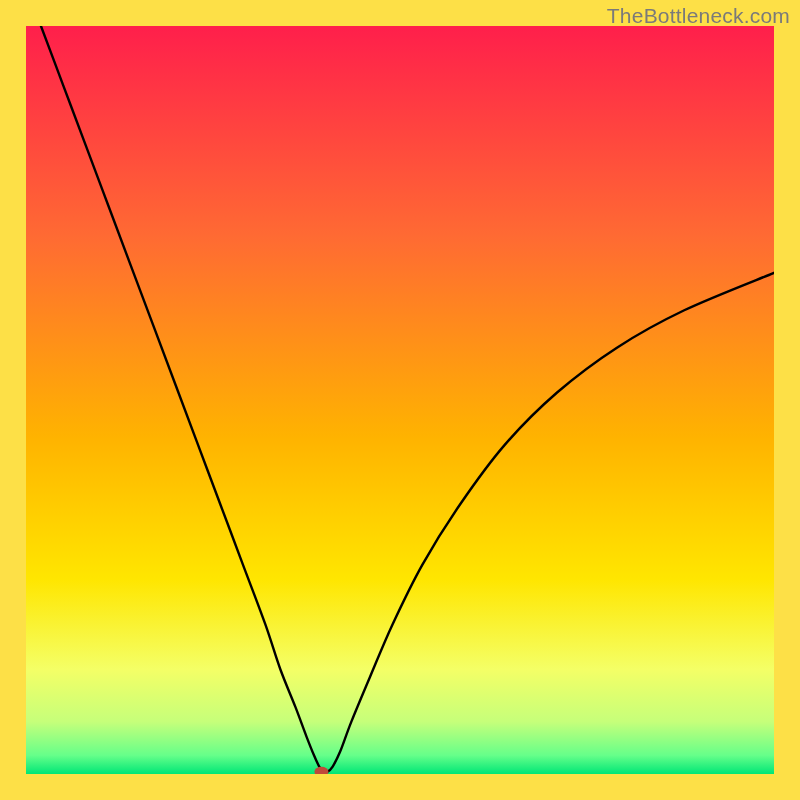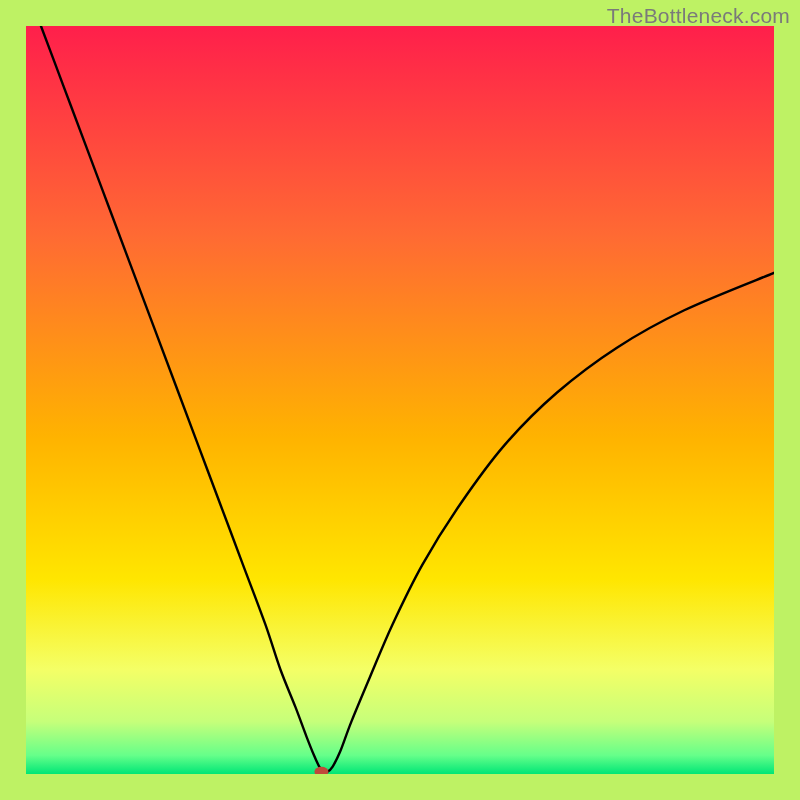--- a/index.html
+++ b/index.html
@@ -8,21 +8,21 @@
     width: 800px;
     height: 800px;
     overflow: hidden;
     background: #000;
     font-family: Arial, Helvetica, sans-serif;
   }
   .frame {
     position: relative;
     width: 800px;
     height: 800px;
-    background: #bef264;
+    background: #fde047;
   }
   .plot {
     position: absolute;
     left: 26px;
     top: 26px;
     width: 748px;
     height: 748px;
     overflow: hidden;
   }
   .watermark {

